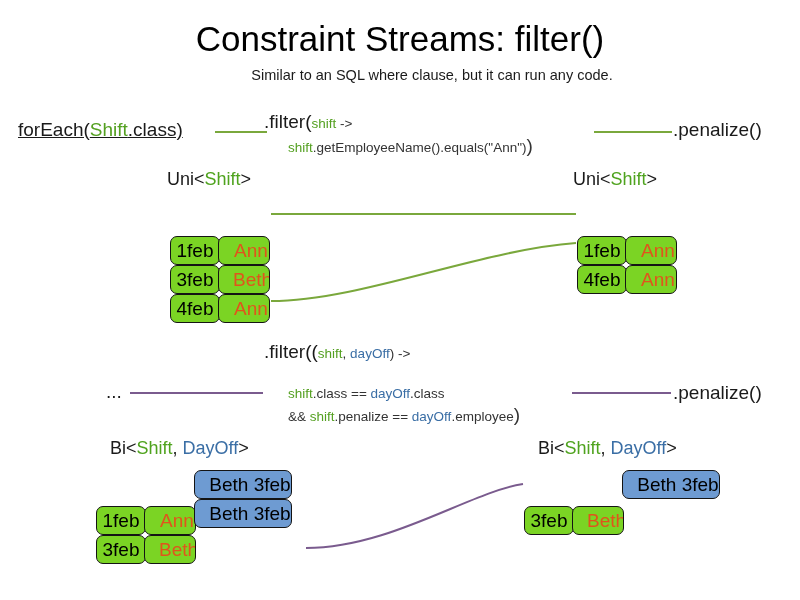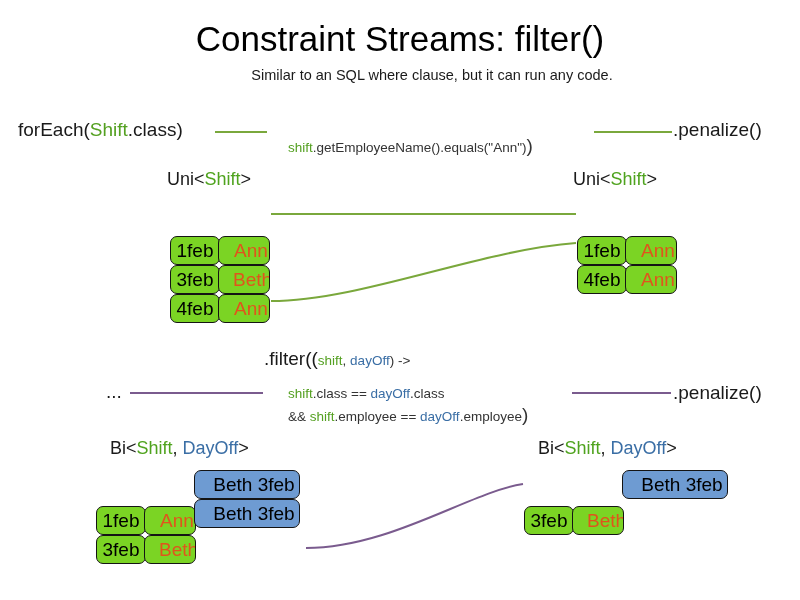--- a/index.html
+++ b/index.html
@@ -93,43 +93,44 @@
     border-radius: 7px;
     vertical-align: top;
     position: relative;
     overflow: hidden;
   }
   .cell.green { background: #7ed321; background: #7bd424; color: #000000; margin-top: 36px; }
   .cell.green.name { color: #e0551c; }
   .cell.blue  { background: #6e9bd2; color: #000000; }
   .cell.date  { width: 50px; }
   .cell.nm    { width: 52px; }
-  .cell.pair  { width: 106px; }
+  .cell.pair  { width: 98px; }
   .cell + .cell { margin-left: -2px; padding-left: 14px; }
 
   
   svg.curves {
     position: absolute;
     left: 0; top: 0;
     width: 800px; height: 600px;
     pointer-events: none;
   }
 </style>
 </head>
 <body>
 
 <div id="slide">
 
   <div class="abs" id="title">Constraint Streams: filter()</div>
   <div class="abs" id="subtitle">Similar to an SQL where clause, but it can run any code.</div>
 
-  <div class="abs code big-code" style="left:18px; top:118px;"><span>forEach(</span><span class="shift">Shift</span><span>.class)</span></div>
+  <div class="abs code big-code" style="left:18px; top:118px;text-decoration:underline;"><span>forEach(</span><span class="shift">Shift</span><span>.class)</span></div>
 
   <div class="abs hline" style="left:215px; top:131px; width:52px;"></div>
 
+  <div class="abs code big-code" style="left:264px; top:110px;"><span>.filter(</span><span class="shift small-code">shift</span><span class="small-code"> -&gt;</span></div>
 
   <div class="abs code small-code" style="left:288px; top:136px;"><span class="shift">shift</span><span>.getEmployeeName().equals("Ann")</span><span class="paren-big">)</span></div>
 
   <div class="abs hline" style="left:594px; top:131px; width:78px;"></div>
 
   <div class="abs code big-code" style="left:673px; top:118px;">.penalize()</div>
 
   <div class="abs type-label" style="left:167px; top:168px;"><span>Uni&lt;</span><span class="shift">Shift</span><span>&gt;</span></div>
 
   <div class="abs type-label" style="left:573px; top:168px;"><span>Uni&lt;</span><span class="shift">Shift</span><span>&gt;</span></div>
@@ -142,25 +143,25 @@
 
   <div class="abs tuple-table" id="uni-right-table" style="left:577px; top:200px;">
       <div class="tuple-row"><span class="cell green date">1feb</span><span class="cell green name nm">Ann</span></div>
       <div class="tuple-row"><span class="cell green date">4feb</span><span class="cell green name nm">Ann</span></div>
     </div>
 
   <div class="abs ellipsis" style="left:106px; top:381px;">...</div>
 
   <div class="abs hline purple" style="left:130px; top:392px; width:133px;"></div>
 
-  <div class="abs code big-code" style="left:264px; top:347px;"><span>.filter((</span><span class="shift small-code">shift</span><span class="small-code">, </span><span class="dayoff small-code">dayOff</span><span class="small-code">) -&gt;</span></div>
+  <div class="abs code big-code" style="left:264px; top:340px;"><span>.filter((</span><span class="shift small-code">shift</span><span class="small-code">, </span><span class="dayoff small-code">dayOff</span><span class="small-code">) -&gt;</span></div>
 
   <div class="abs code small-code" style="left:288px; top:384px;"><span class="shift">shift</span><span>.class == </span><span class="dayoff">dayOff</span><span>.class</span></div>
 
-  <div class="abs code small-code" style="left:288px; top:405px;"><span>&amp;&amp; </span><span class="shift">shift</span><span>.employee == </span><span class="dayoff">dayOff</span><span>.employee</span><span class="paren-big">)</span></div>
+  <div class="abs code small-code" style="left:288px; top:405px;"><span>&amp;&amp; </span><span class="shift">shift</span><span>.penalize == </span><span class="dayoff">dayOff</span><span>.employee</span><span class="paren-big">)</span></div>
 
   <div class="abs hline purple" style="left:572px; top:392px; width:99px;"></div>
 
   <div class="abs code big-code" style="left:673px; top:381px;">.penalize()</div>
 
   <div class="abs type-label" style="left:110px; top:437px;"><span>Bi&lt;</span><span class="shift">Shift</span><span>, </span><span class="dayoff">DayOff</span><span>&gt;</span></div>
 
   <div class="abs type-label" style="left:538px; top:437px;"><span>Bi&lt;</span><span class="shift">Shift</span><span>, </span><span class="dayoff">DayOff</span><span>&gt;</span></div>
 
   <div class="abs tuple-table" id="bi-left-table" style="left:96px; top:470px;">

